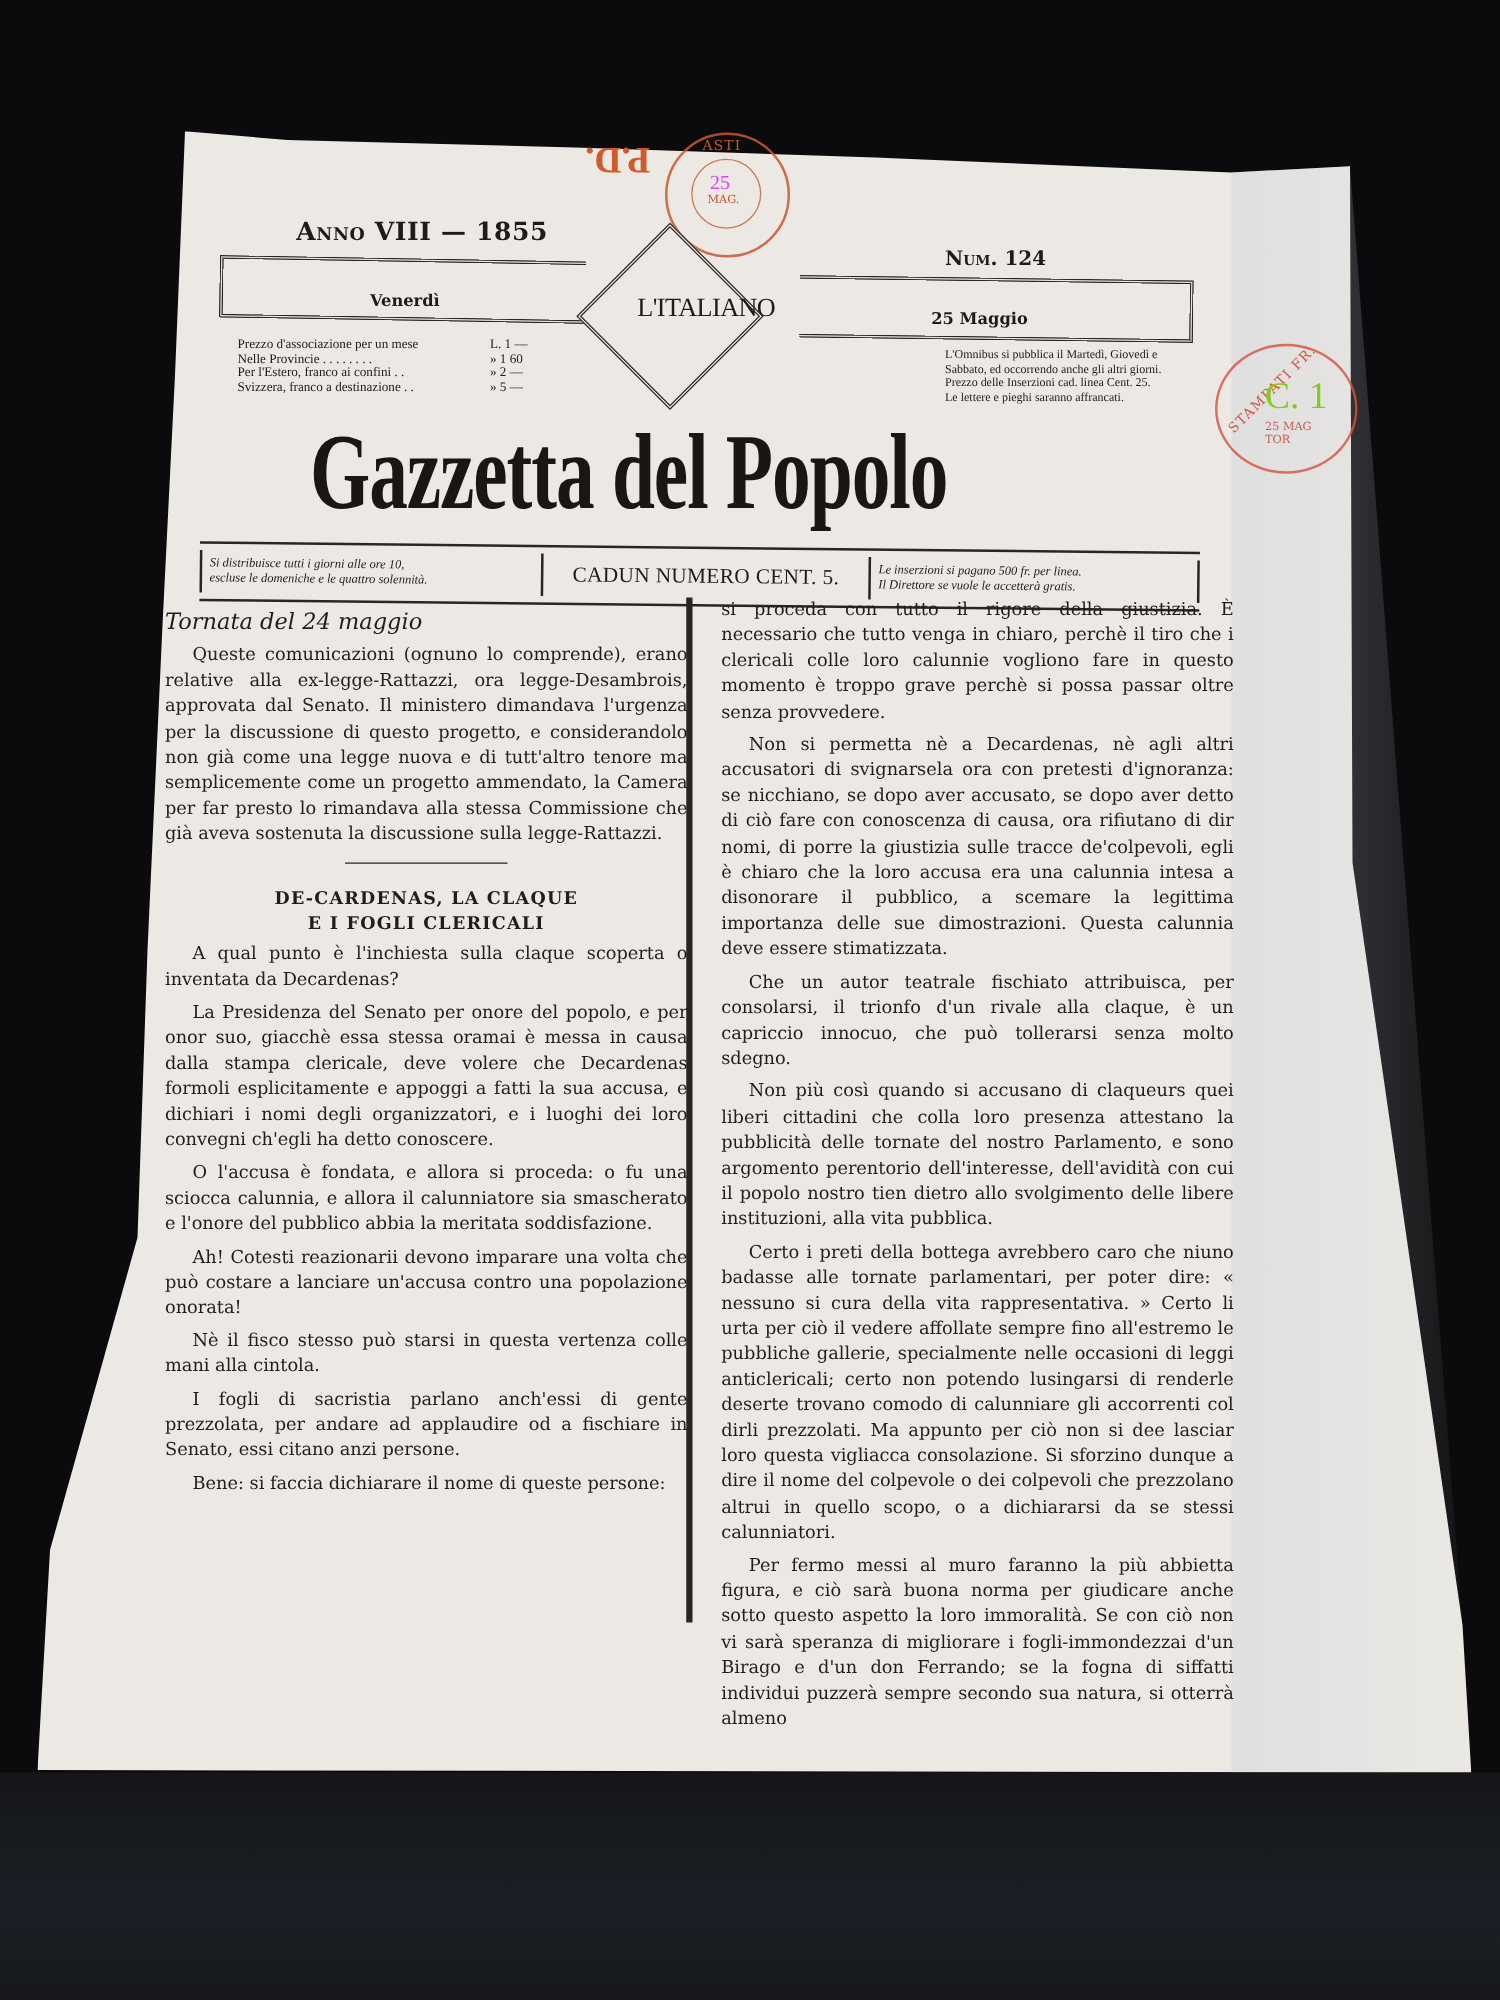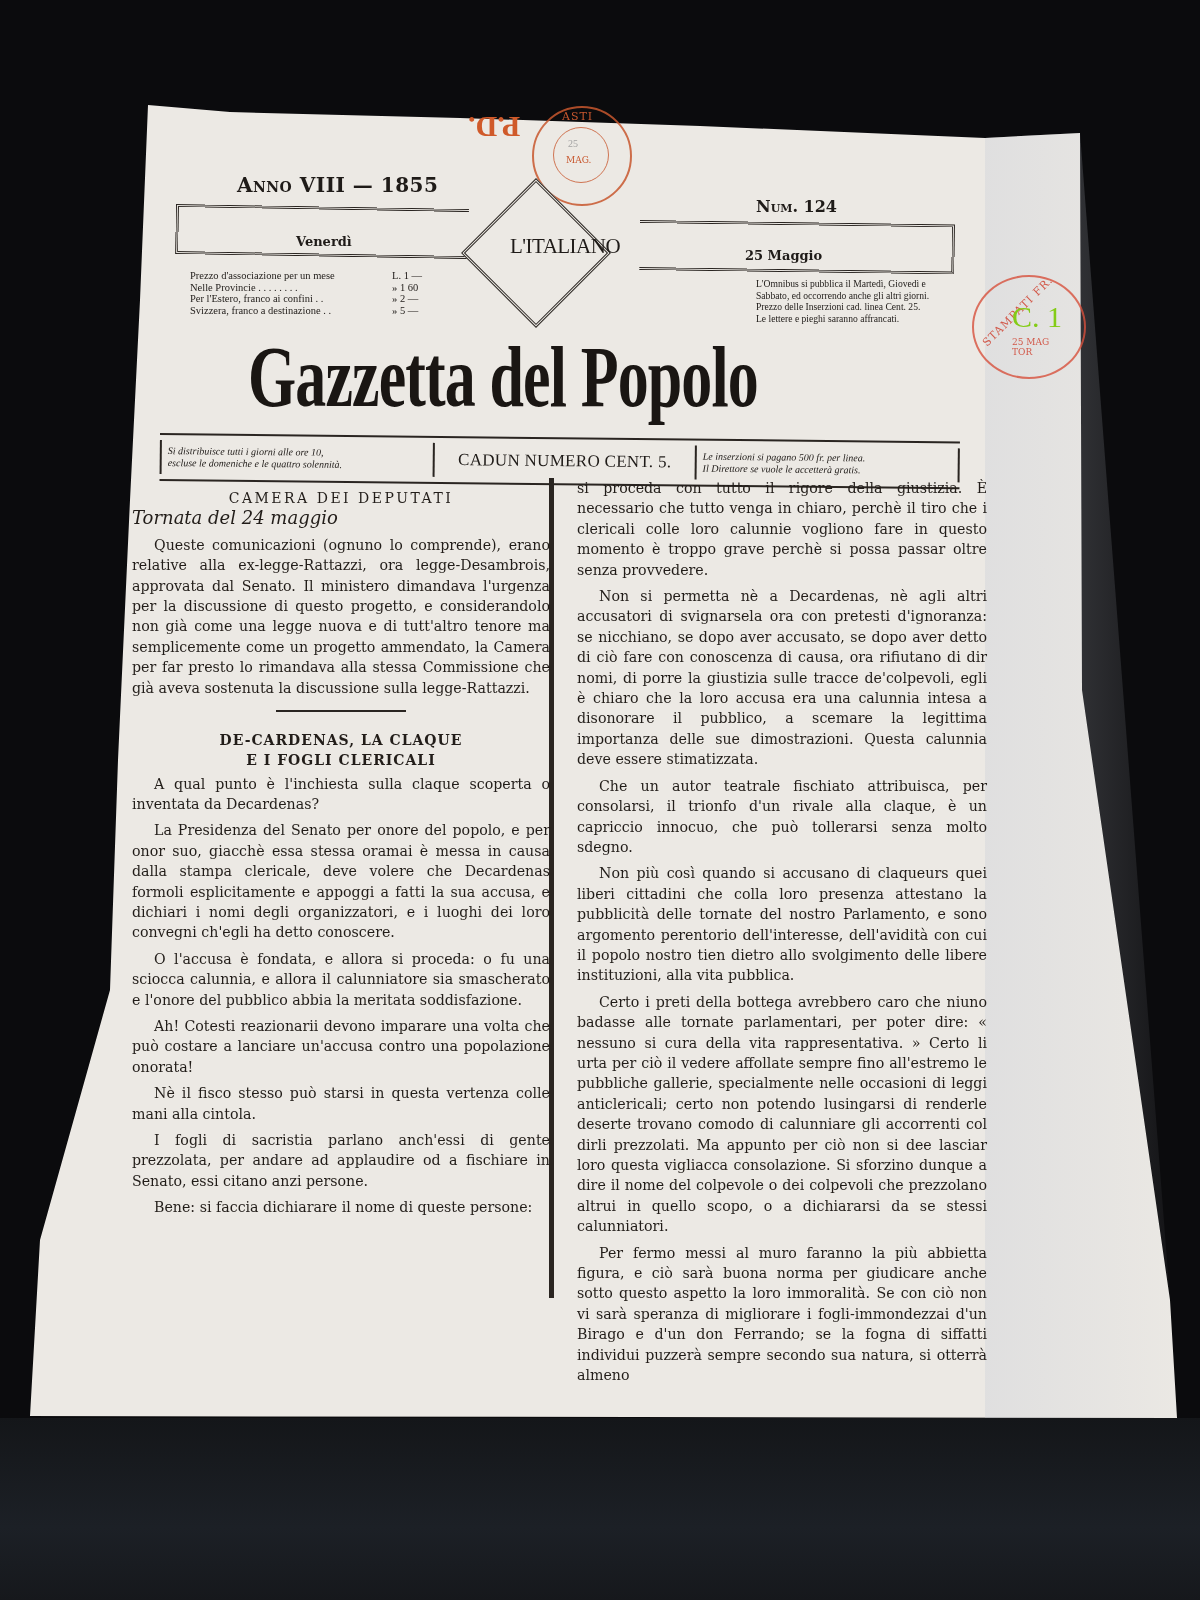--- a/index.html
+++ b/index.html
@@ -79,21 +79,21 @@
   .col-sep { left:549px; top:478px; width:5px; height:820px; background:#2a2521; }
   .stamp-asti-circle {
     left:532px; top:106px; width:96px; height:96px; border-radius:50%;
     border:2px solid rgba(200,87,46,0.85);
   }
   .stamp-asti-inner {
     left:553px; top:127px; width:54px; height:54px; border-radius:50%;
     border:1.5px solid rgba(200,87,46,0.8);
   }
   .stamp-asti-top { left:562px; top:110px; font-size:11px; color:#c8572e; font-weight:normal; letter-spacing:1px; }
-  .stamp-asti-day { left:568px; top:138px; font-size:10px; color:#a3a3a3; font-family:"Liberation Serif", serif;}
+  .stamp-asti-day { left:568px; top:138px; font-size:16px; color:#d946ef; font-family:"Liberation Serif", serif;}
   .stamp-asti-month { left:566px; top:155px; font-size:9px; color:#c8572e; }
   .stamp-pd {
     left:468px; top:110px; font-size:30px; color:#d05a2a; font-weight:bold;
     transform:rotate(180deg); transform-origin:center; font-family:"Liberation Serif", serif;
   }
   .stamp-right-circle {
     left:972px; top:275px; width:110px; height:100px; border-radius:50%;
     border:2px solid rgba(215,80,60,0.8);
   }
   .stamp-right-arc { left:972px; top:282px; font-size:11px; color:#d2594a; transform:rotate(-45deg); transform-origin:left top; letter-spacing:1px; position:absolute; }
@@ -170,21 +170,20 @@
   <div class="sub-mid">CADUN NUMERO CENT. 5.</div>
   <div class="sub-right">
     <span>Le inserzioni si pagano 500 fr. per linea.</span>
     <span>Il Direttore se vuole le accetterà gratis.</span>
   </div>
 </div>
 
 <div class="abs col-sep"></div>
 
 <div class="abs col col-left">
-  <h2>CAMERA DEI DEPUTATI</h2>
   <h3>Tornata del 24 maggio</h3>
   <p>Queste comunicazioni (ognuno lo comprende), erano relative alla ex-legge-Rattazzi, ora legge-Desambrois, approvata dal Senato. Il ministero dimandava l'urgenza per la discussione di questo progetto, e considerandolo non già come una legge nuova e di tutt'altro tenore ma semplicemente come un progetto ammendato, la Camera per far presto lo rimandava alla stessa Commissione che già aveva sostenuta la discussione sulla legge-Rattazzi.</p>
   <div class="divider"></div>
   <h4>DE-CARDENAS, LA CLAQUE</h4>
   <h4 style="margin-bottom:4px;">E I FOGLI CLERICALI</h4>
   <p>A qual punto è l'inchiesta sulla claque scoperta o inventata da Decardenas?</p>
   <p>La Presidenza del Senato per onore del popolo, e per onor suo, giacchè essa stessa oramai è messa in causa dalla stampa clericale, deve volere che Decardenas formoli esplicitamente e appoggi a fatti la sua accusa, e dichiari i nomi degli organizzatori, e i luoghi dei loro convegni ch'egli ha detto conoscere.</p>
   <p>O l'accusa è fondata, e allora si proceda: o fu una sciocca calunnia, e allora il calunniatore sia smascherato e l'onore del pubblico abbia la meritata soddisfazione.</p>
   <p>Ah! Cotesti reazionarii devono imparare una volta che può costare a lanciare un'accusa contro una popolazione onorata!</p>
   <p>Nè il fisco stesso può starsi in questa vertenza colle mani alla cintola.</p>

